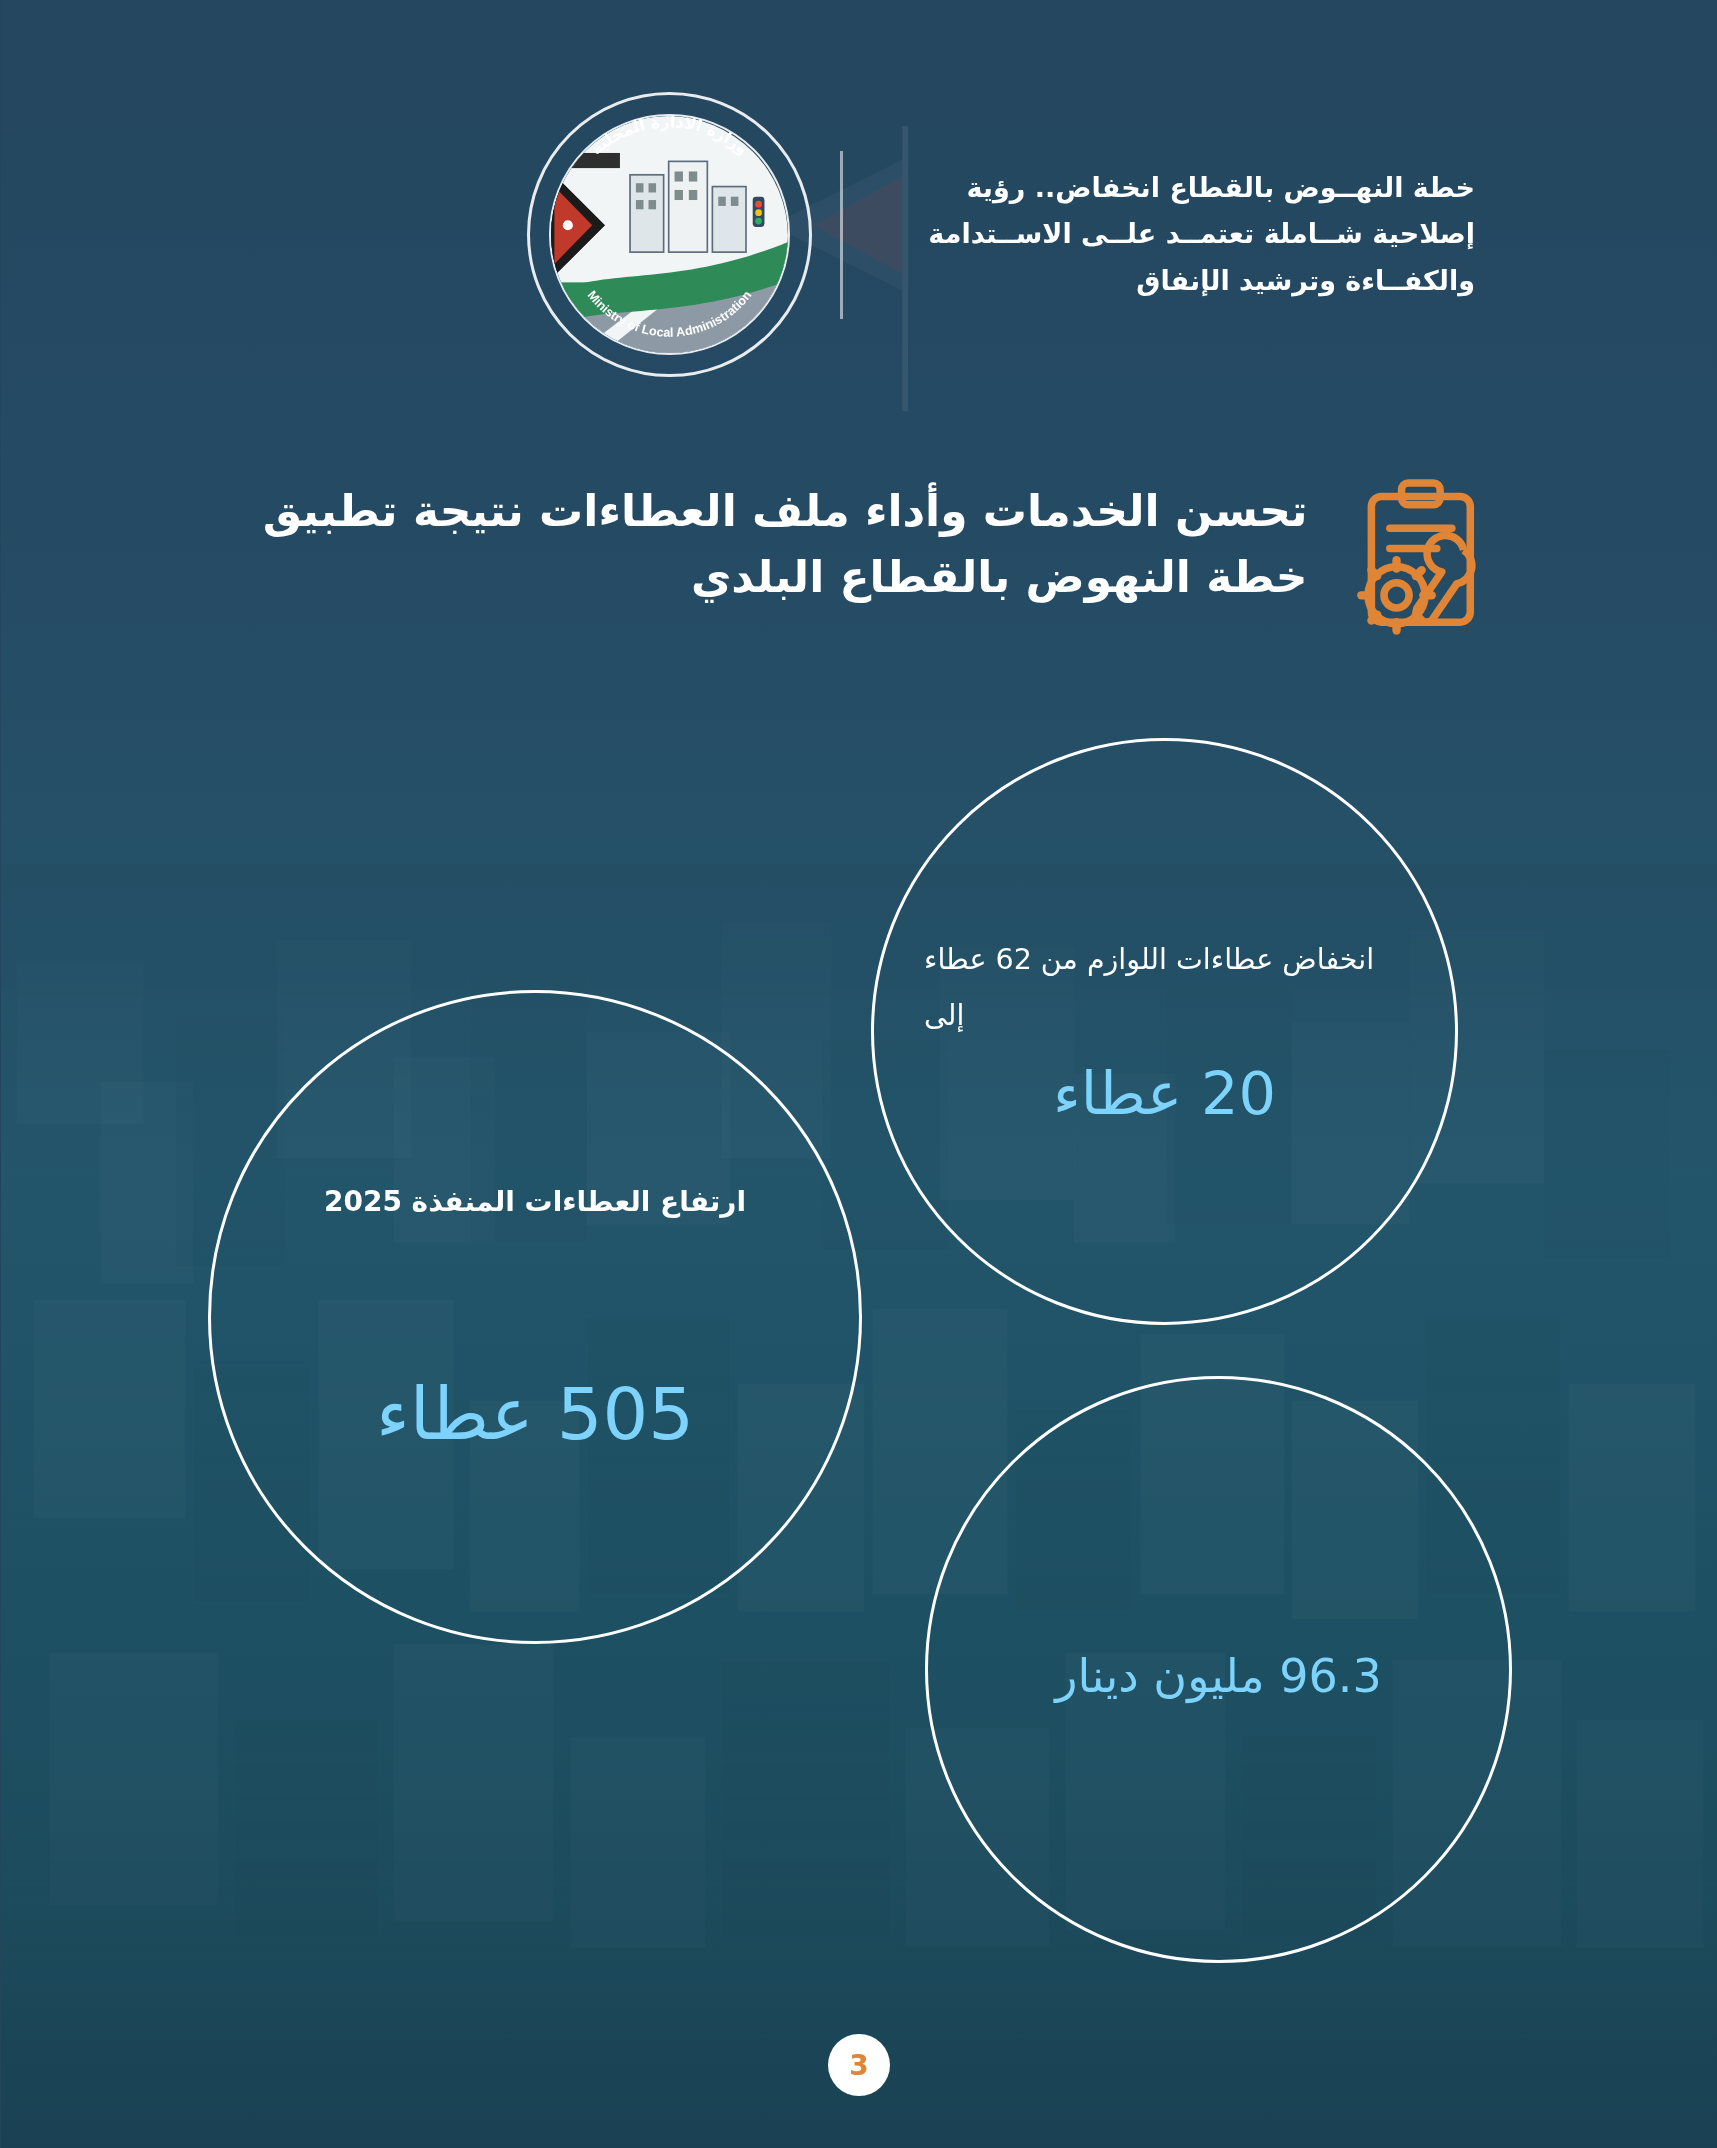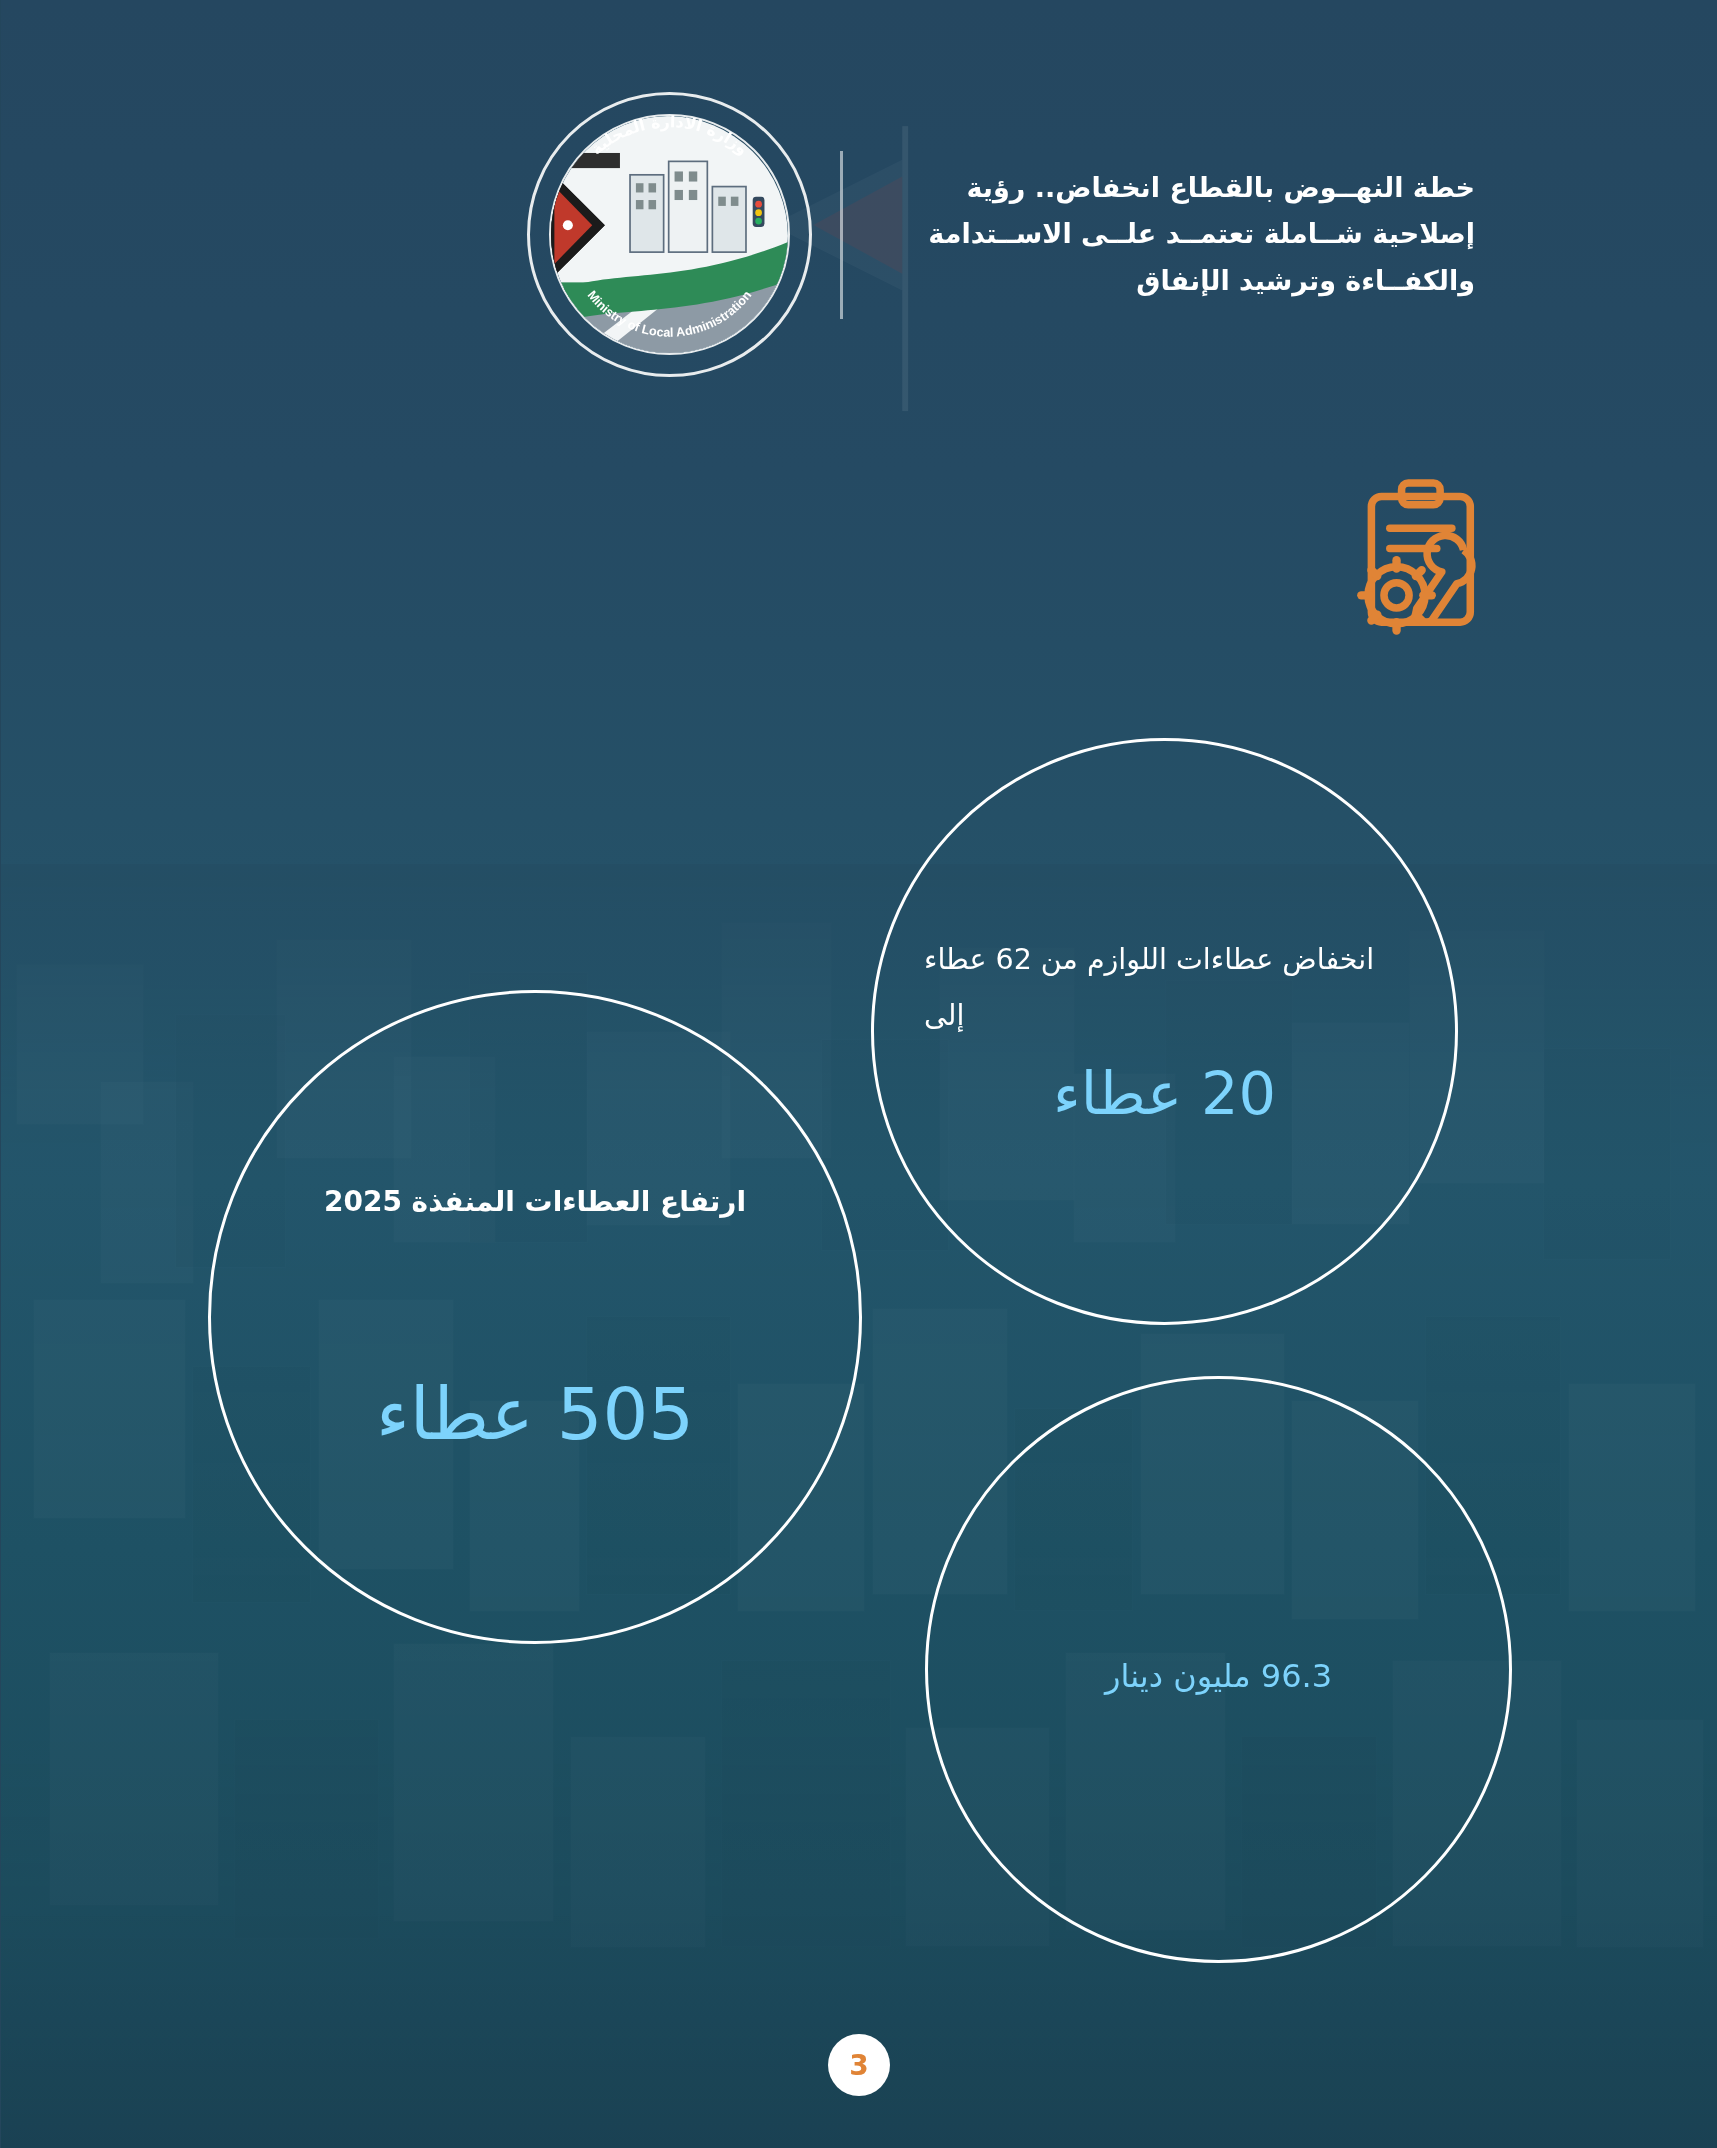--- a/index.html
+++ b/index.html
@@ -166,21 +166,21 @@
     margin-bottom: 126px;
   }
   #bubble-2 .big { font-size: 72px; }
 
   #bubble-3 {
     width: 587px; height: 587px;
     top: 1376px;
     right: 206px;
   }
   #bubble-3 .lead { font-size: 27px; line-height: 2.0; }
-  #bubble-3 .big { font-size: 32px; line-height: 1.2; }
+  #bubble-3 .big { font-size: 46px; line-height: 1.2; }
 
   
   #page-badge {
     position: absolute;
     left: 50%;
     transform: translateX(-50%);
     bottom: 52px;
     width: 62px; height: 62px;
     border-radius: 50%;
     background: #ffffff;
@@ -330,20 +330,21 @@
         <line x1="30" y1="140" x2="40" y2="140"></line>
         <line x1="104" y1="140" x2="114" y2="140"></line>
         <line x1="42" y1="110" x2="49" y2="117"></line>
         <line x1="95" y1="163" x2="102" y2="170"></line>
         <line x1="42" y1="170" x2="49" y2="163"></line>
         <line x1="95" y1="117" x2="102" y2="110"></line>
       </g>
     </g>
     <path d="M152 86 a22 22 0 1 0 -26 26 l-30 44 a12 12 0 0 0 18 14 l30 -44 a22 22 0 0 0 8 -40" fill="none" stroke="#e08436" stroke-width="9" stroke-linejoin="round"></path>
   </svg>
+  <div id="main-title">تحسن الخدمات وأداء ملف العطاءات نتيجة تطبيق خطة النهوض بالقطاع البلدي</div>
 </div>
 
 <div class="bubble" id="bubble-1">
   <div class="lead">انخفاض عطاءات اللوازم من 62 عطاء إلى</div>
   <div class="big">20 عطاء</div>
 </div>
 
 <div class="bubble" id="bubble-2">
   <div class="lead">ارتفاع العطاءات المنفذة  2025</div>
   <div class="big">505 عطاء</div>

